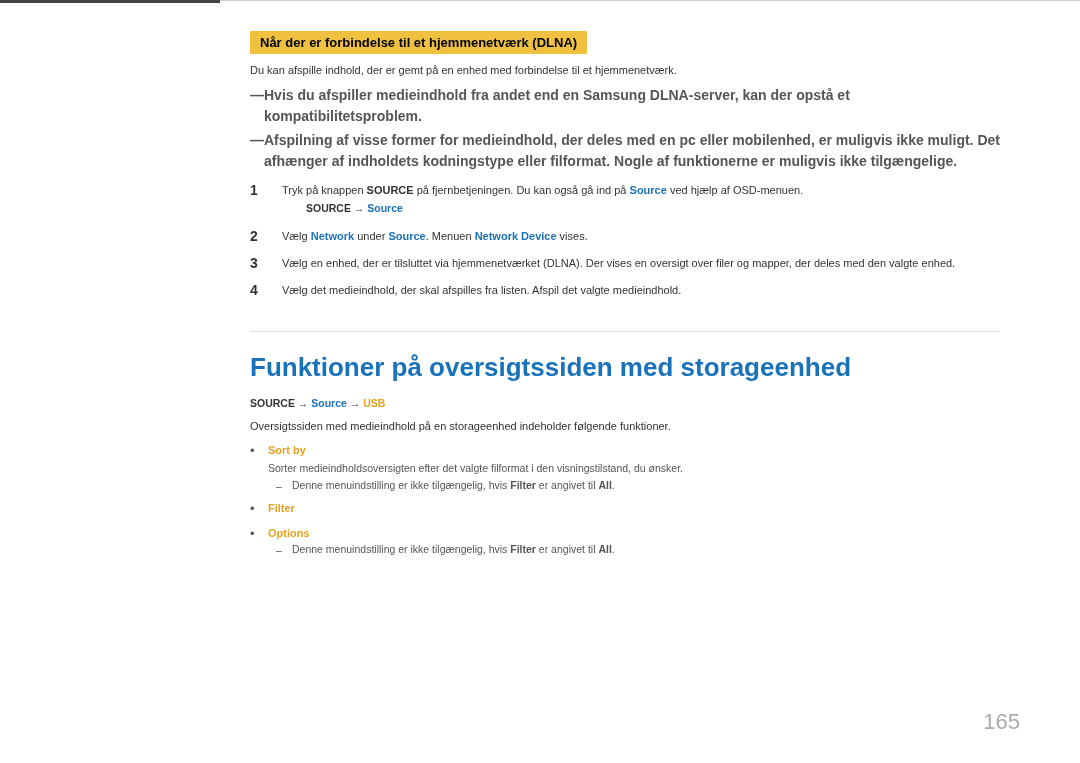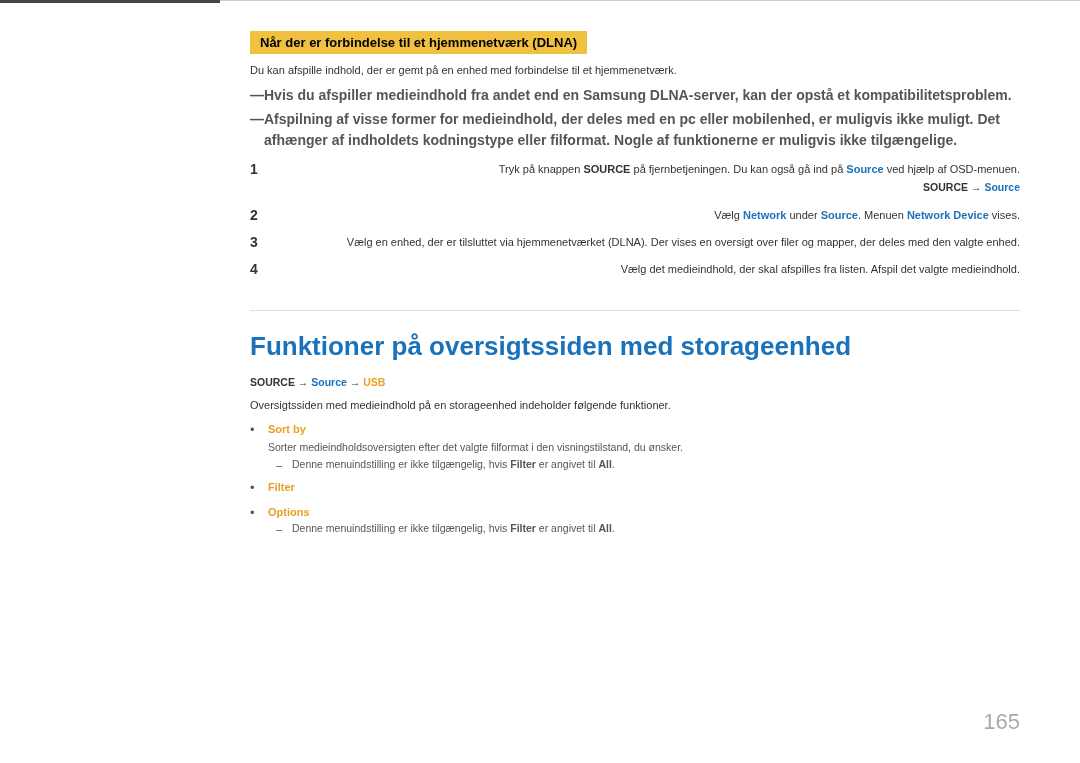--- a/index.html
+++ b/index.html
@@ -21,21 +21,21 @@
     .sidebar {
       width: 220px;
       min-width: 220px;
       background: #fff;
       border-top: 3px solid #444;
       padding-top: 8px;
       padding-left: 30px;
     }
     .main-content {
       flex: 1;
-      padding: 30px 60px 30px 30px;
+      padding: 30px 80px 30px 30px;
       overflow: hidden;
       border-top: 1px solid #ccc;
     }
     
     .section-dlna {
       margin-bottom: 30px;
     }
     .dlna-title {
       background: #f0c040;
       color: #000;
@@ -80,21 +80,20 @@
     .step-num {
       font-size: 14px;
       font-weight: bold;
       color: #333;
       min-width: 24px;
       margin-right: 8px;
       margin-top: -2px;
     }
     .step-content {
       flex: 1;
-      text-align: right;
     }
     .bold { font-weight: bold; }
     .blue { color: #1a72bb; }
     .orange { color: #e8a020; }
     .source-path {
       font-size: 10.5px;
       color: #333;
       margin: 3px 0 3px 24px;
     }
     .source-path .bold { font-weight: bold; }

